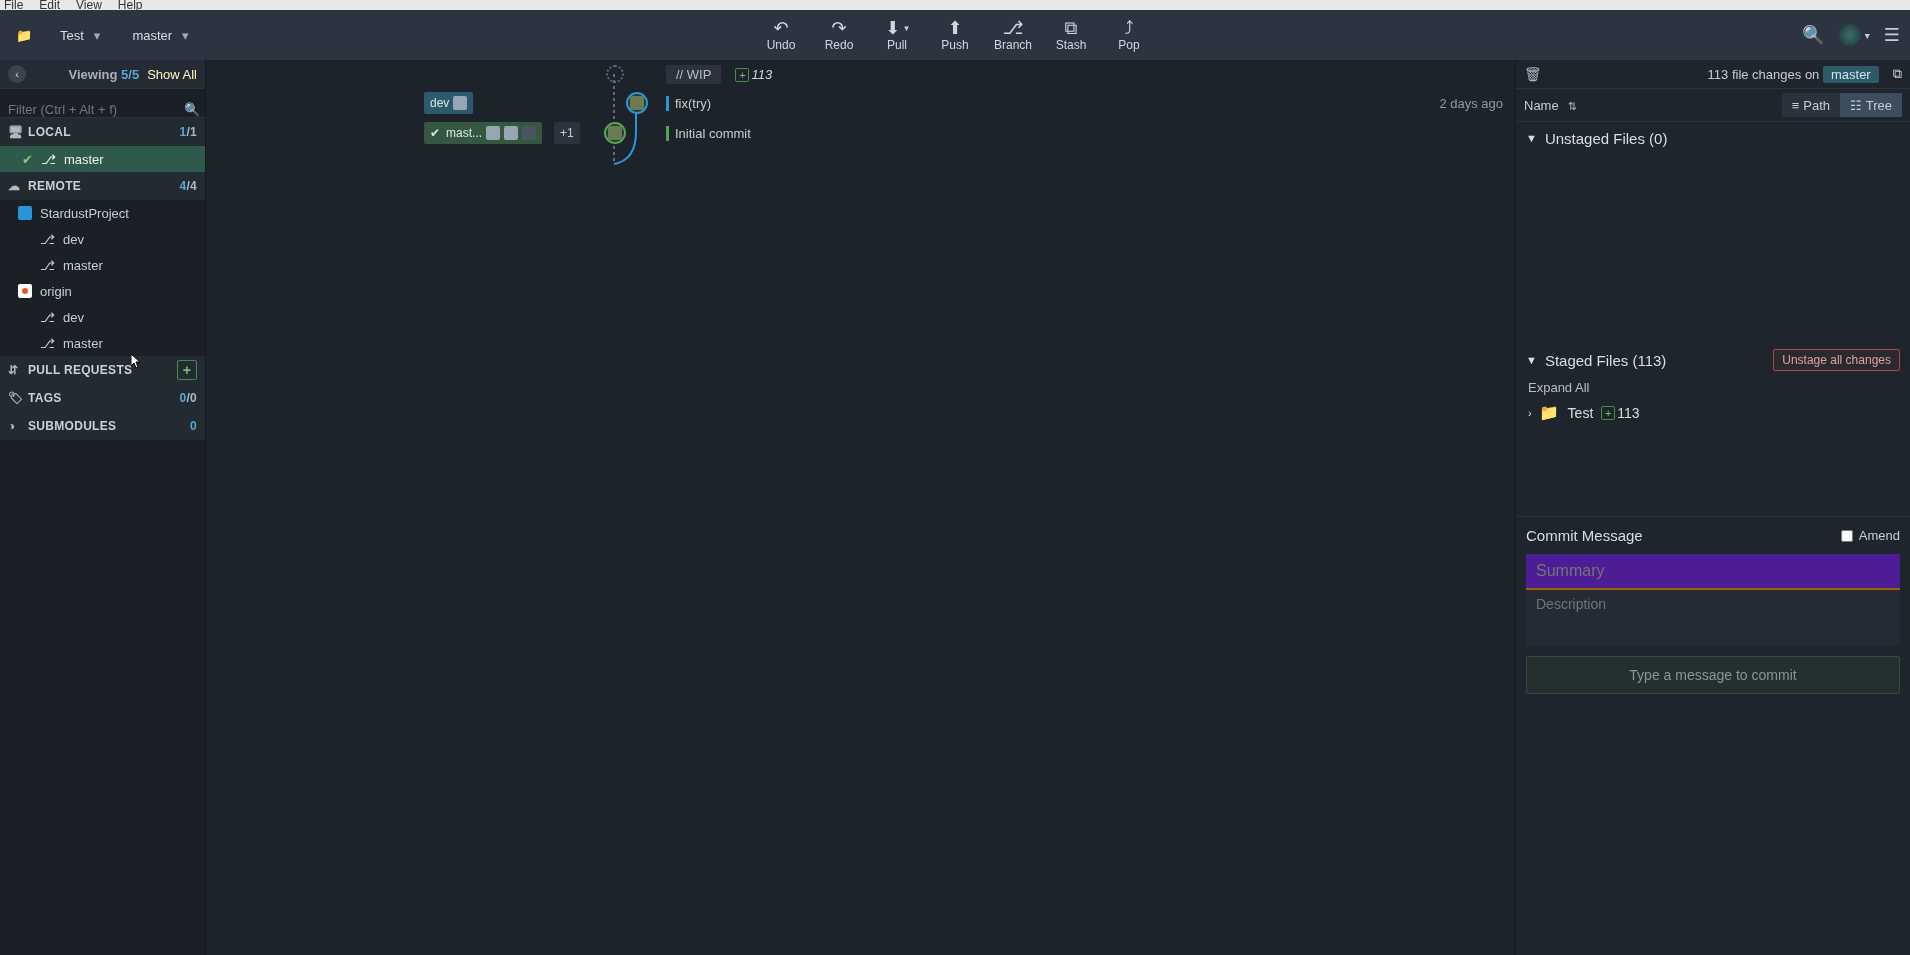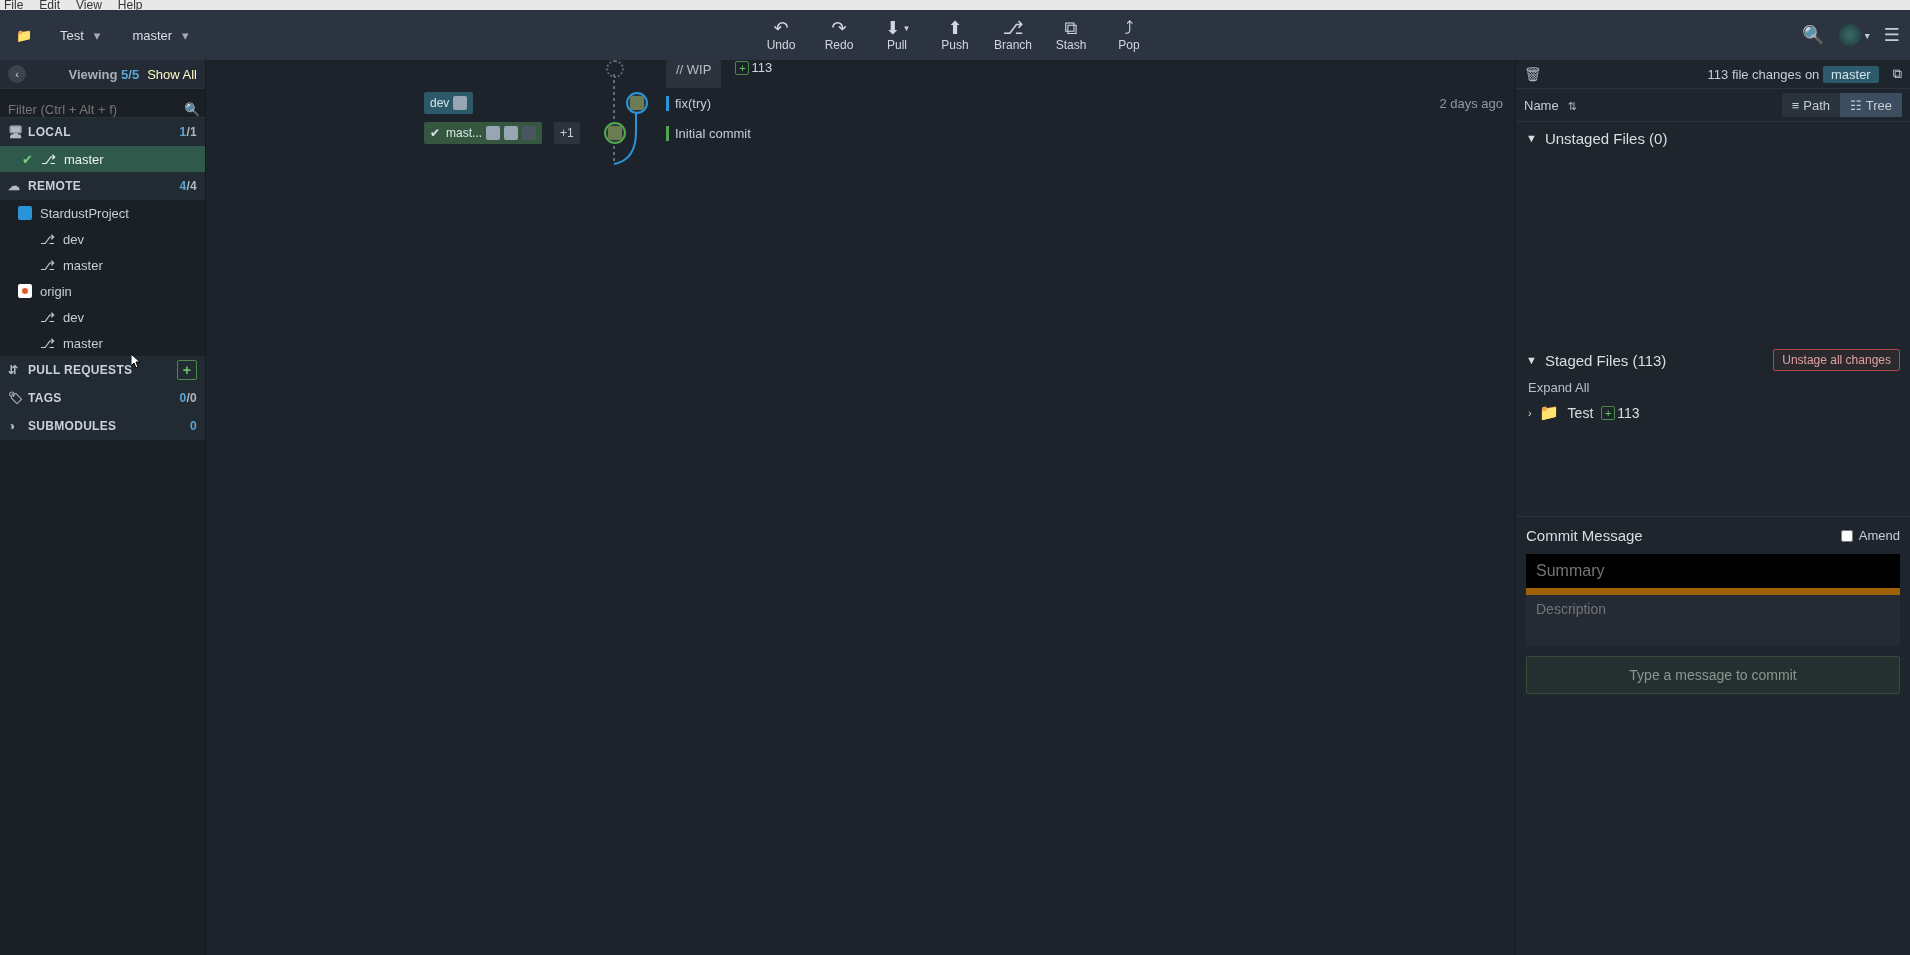--- a/index.html
+++ b/index.html
@@ -49,24 +49,24 @@
 .tree-item { height:26px; display:flex; align-items:center; padding-left: 22px; gap:8px; color:#c5ced6; }
 .tree-item.active { background:#2f5a4b; color:#eaf3ee; }
 .tree-item.remote-host { padding-left: 18px; text-align: right; }
 .tree-item.sub-branch { padding-left: 40px; }
 .remote-square { width:14px; height:14px; background:#2a94d9; border-radius:2px; }
 .origin-square { width:14px; height:14px; background:#fff; border-radius:2px; display:flex; align-items:center; justify-content:center; }
 .origin-square::after { content:""; width:6px;height:6px; background:#e05a2a; border-radius:50%; }
 
 
 .center { flex:1; background:#1d232a; display:flex; flex-direction:column; position:relative; }
-.graph-hdr { height: 28px; display:flex; padding-left: 380px; }
+.graph-hdr { height: 28px; display:flex; align-items:center; padding-left: 380px; }
 .wip-node { width:18px; height:18px; border-radius:50%; border:2px dotted #5e6b78; margin-right: 50px; position:absolute; left:400px; }
 .wip-box { background:#2c333c; padding: 2px 10px; color:#b7bec6; border-radius:2px; margin-left: 80px; }
-.wip-count { margin-left: 14px; color:#cfd6de; }
+.wip-count { margin-left: 14px; color:#cfd6de;font-style:italic; }
 .wip-plus { display:inline-block; width:14px; height:14px; border:1px solid #4a8a4a; color:#6fc06f; font-size:11px; text-align:center; line-height:12px; margin-right: 2px; border-radius:2px;}
 
 .commit-row { height: 30px; display:flex; align-items:center; position:relative; padding-left: 460px; color:#c5ced6; }
 .commit-row .time { margin-left:auto; margin-right:12px; color:#8f99a3; }
 .commit-row .cmsg { border-left: 3px solid #2a94d9; padding-left:6px; }
 .commit-row.green .cmsg { border-left-color:#4fa84f; }
 
 .node { width:22px; height:22px; border-radius:50%; position:absolute; background:#2c333c; border:2px solid #3d4750; display:flex; align-items:center; justify-content:center; }
 .node .av { width:14px; height:14px; border-radius:2px; background:#6b7b52; }
 .node.blue { border-color:#2a94d9; }
@@ -103,22 +103,22 @@
 .folder-row { display:flex; align-items:center; padding: 4px 12px; gap:8px; font-size:14px; color:#d8dee4; }
 .folder-row .chev { font-size:11px; }
 .folder-icon { color:#2a94d9; font-size:16px; }
 .plus-badge { display:inline-flex; align-items:center; gap:2px; }
 .plus-badge .b { width:14px; height:14px; border:1px solid #4a8a4a; color:#6fc06f; font-size:11px; display:flex; align-items:center; justify-content:center; border-radius:2px;}
 
 .commit-section { border-top:1px solid #2a323c; padding: 10px 10px 8px; display:flex; flex-direction:column; }
 .commit-section .hdr { display:flex; align-items:center; font-size:15px; color:#d8dee4; margin-bottom:10px; }
 .amend { margin-left:auto; display:flex; align-items:center; gap:6px; font-size:13px; color:#c5ced6; }
 .amend input { width:12px; height:12px; }
-.summary { background:#000000; padding: 8px 10px; border:none; color:#7f8a94; font-size:16px; width:100%; outline:none; }
-.desc { background:#242b34; padding: 6px 10px; border:none; border-top:7px solid #a16207; color:#7f8a94; font-size:14px; width:100%; height: 58px; resize:none; outline:none; }
+.summary { background:#4c1d95; padding: 8px 10px; border:none; color:#7f8a94; font-size:16px; width:100%; outline:none; }
+.desc { background:#242b34; padding: 6px 10px; border:none; border-top:2px solid #a16207; color:#7f8a94; font-size:14px; width:100%; height: 58px; resize:none; outline:none; }
 .commit-btn { margin-top:10px; height:38px; background:#243030; border:1px solid #3a4a3a; color:#8a9690; font-size:14px; display:flex; align-items:center; justify-content:center; border-radius:2px; }
 
 .cursor-arrow { position:absolute; left:131px; top:354px; width:12px; height:16px; pointer-events:none; }
 </style>
 </head>
 <body>
 
 <div class="menubar">
   <span>File</span>
   <span>Edit</span>

